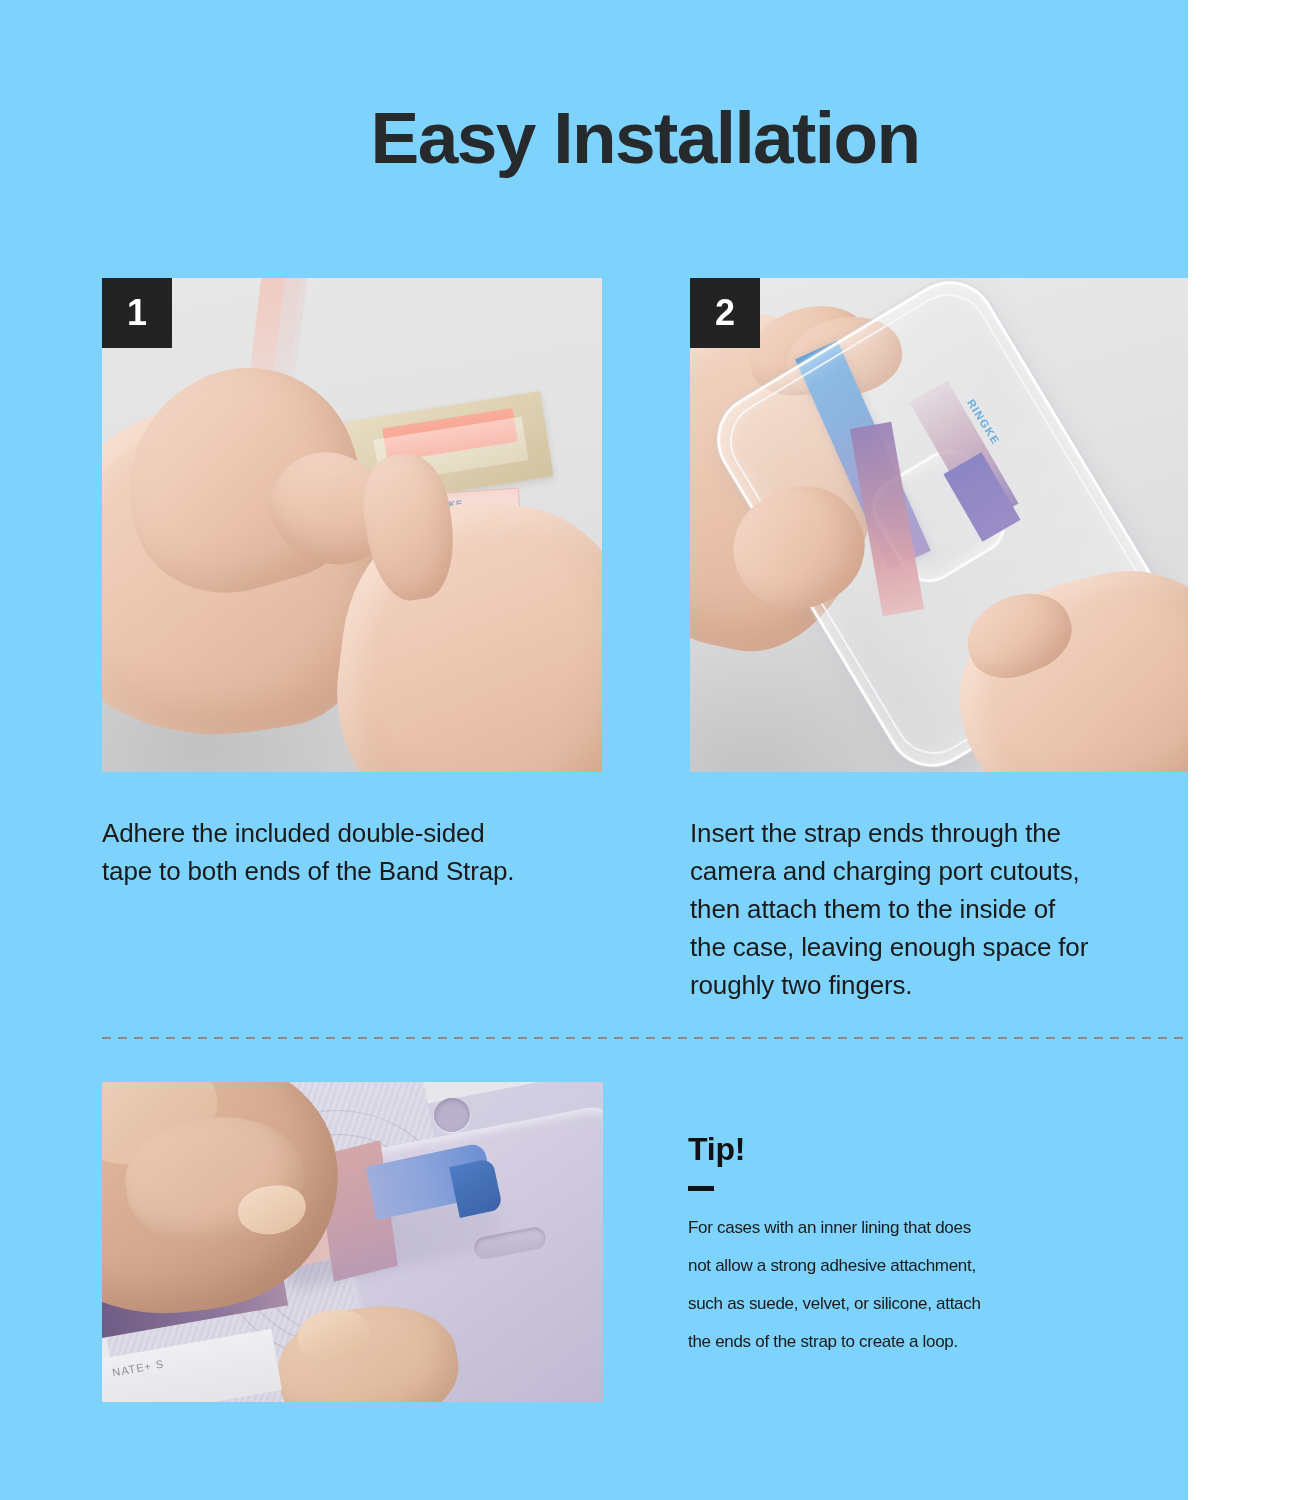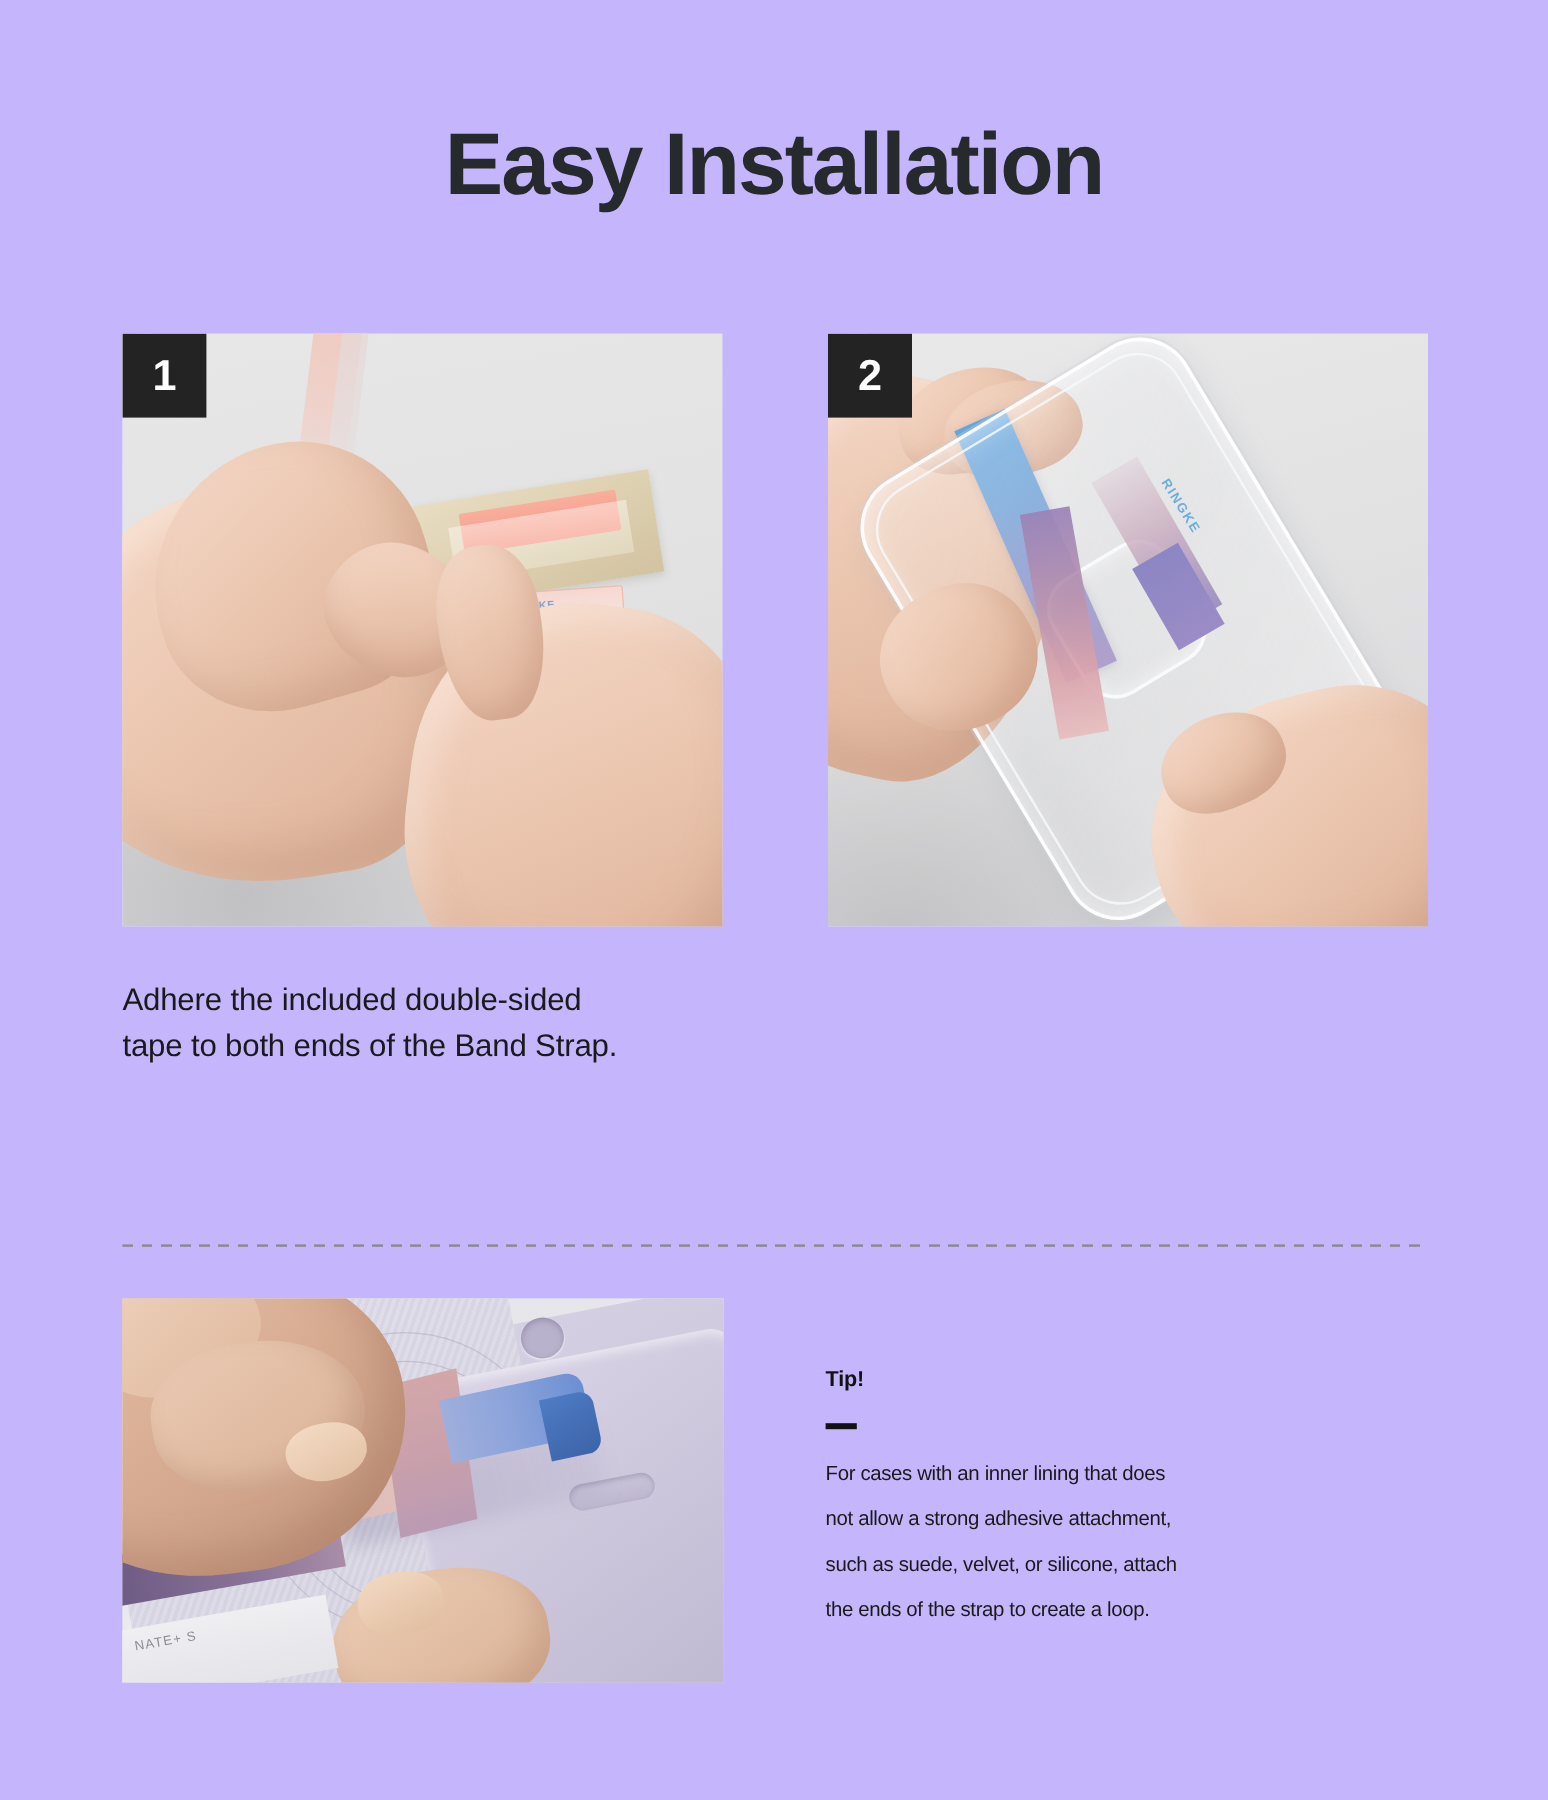--- a/index.html
+++ b/index.html
@@ -8,23 +8,23 @@
   html, body {
     width: 1290px;
     height: 1500px;
     background: #ffffff;
     font-family: "Liberation Sans", "DejaVu Sans", sans-serif;
     -webkit-font-smoothing: antialiased;
   }
 
   .page {
     position: relative;
-    width: 1290px;
+    width: 1188px;
     height: 1500px;
-    background: #c4b5fd;
+    background: #7dd3fc;
     overflow: hidden;
   }
 
   
   .page-title {
     position: absolute;
     left: 0;
     top: 96px;
     width: 1290px;
     text-align: center;
@@ -111,21 +111,21 @@
   }
 
   .tip-text {
     position: absolute;
     left: 688px;
     top: 1134px;
     width: 512px;
   }
 
   .tip-heading {
-    font-size: 18px;
+    font-size: 32px;
     line-height: 30px;
     font-weight: 700;
     color: #121212;
     letter-spacing: -0.2px;
   }
 
   .tip-rule {
     width: 26px;
     height: 5px;
     background: #121212;
@@ -689,20 +689,25 @@
         <div class="hand p2-lthumb"></div>
         <div class="p2-lnail"></div>
 
         <div class="hand p2-hand-right"></div>
         <div class="hand p2-rthumb"></div>
         <div class="p2-rnail"></div>
 
         <div class="badge">2</div>
       </div>
 
+      <p class="caption">Insert the strap ends through the
+camera and charging port cutouts,
+then attach them to the inside of
+the case, leaving enough space for
+roughly two fingers.</p>
     </div>
   </div>
 
   <div class="divider"></div>
 
   <div class="tip-photo-wrap">
     <div class="photo photo-3">
       <div class="scene surface-3"></div>
 
       <div class="p3-case"></div>

